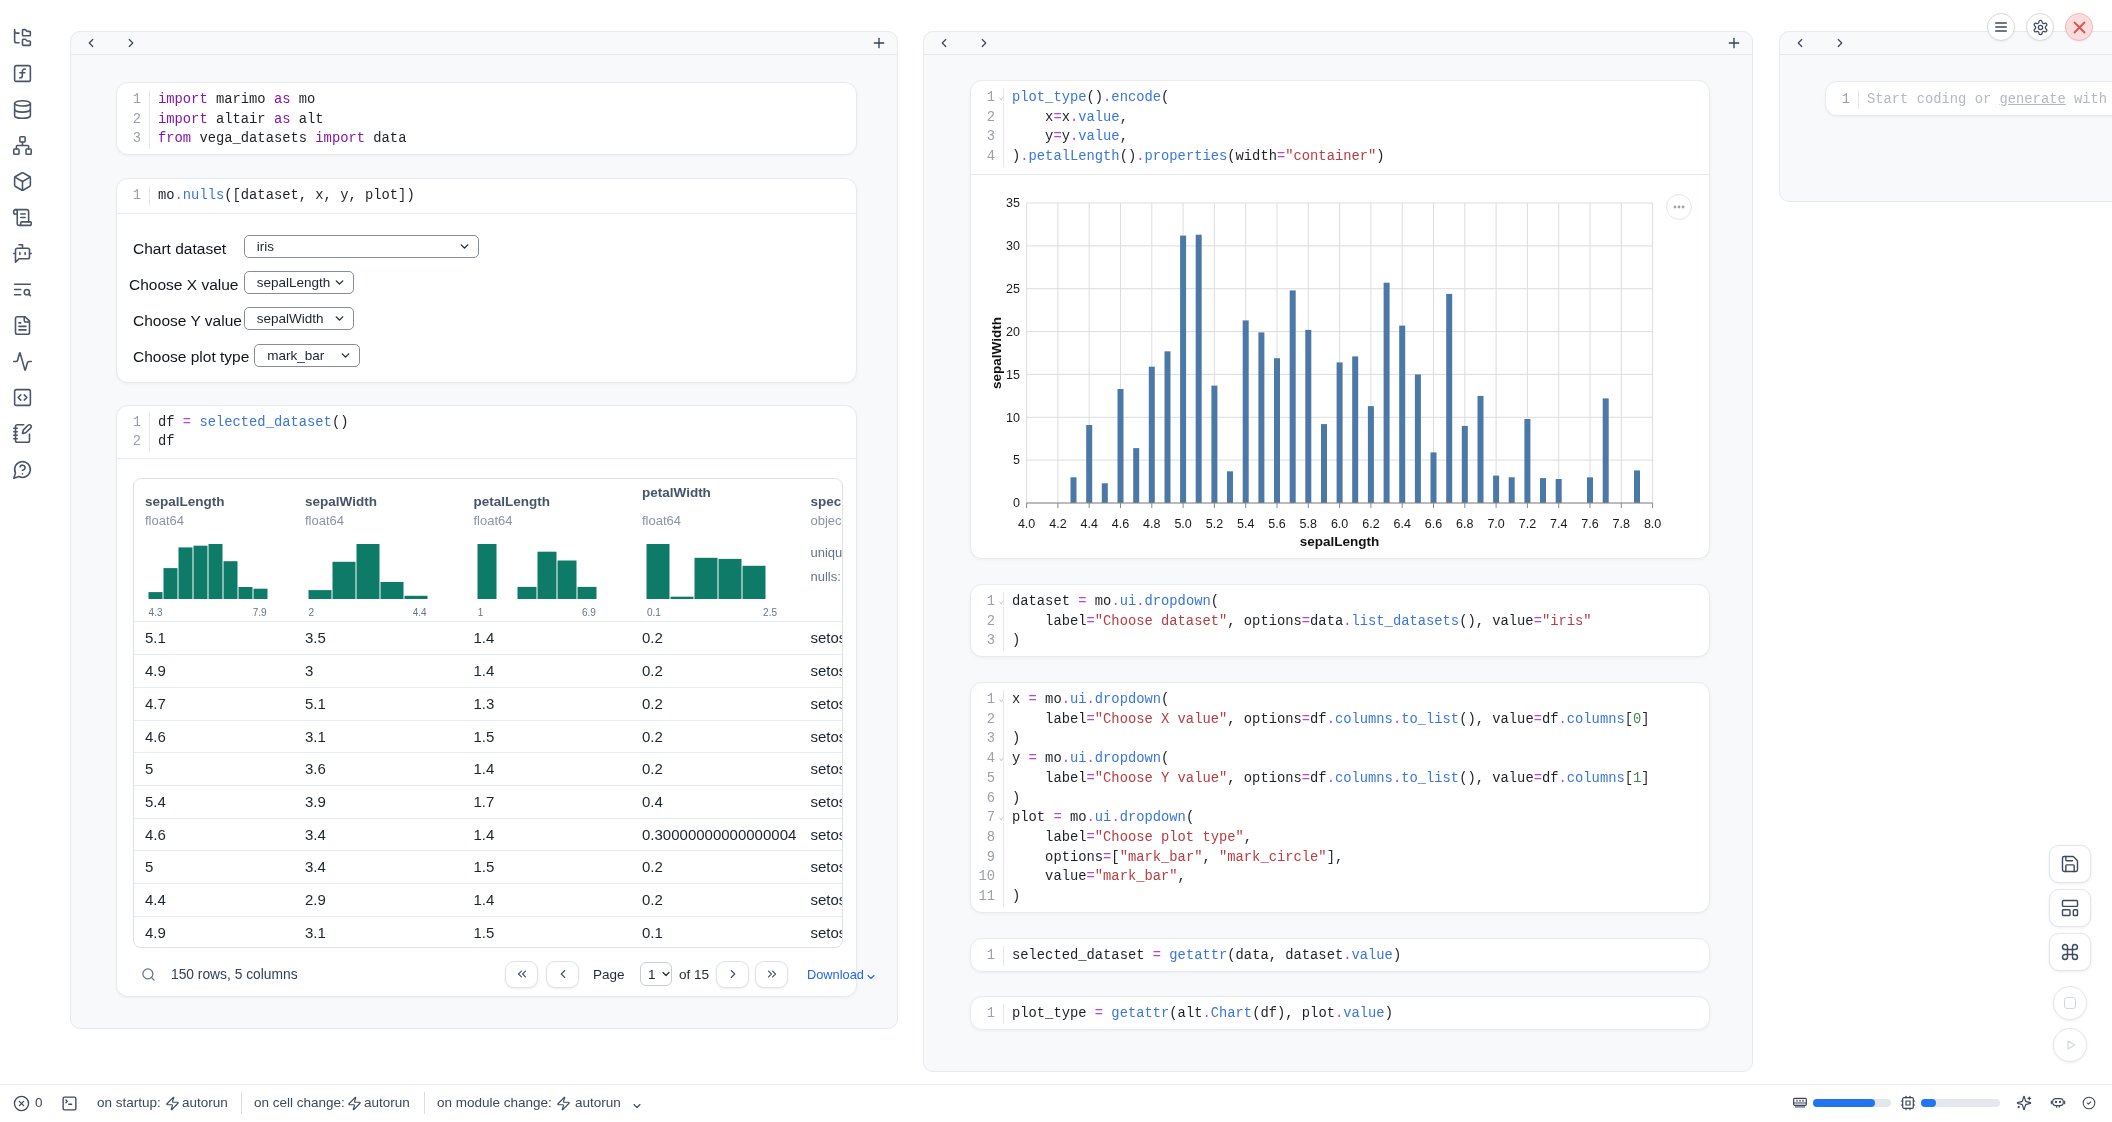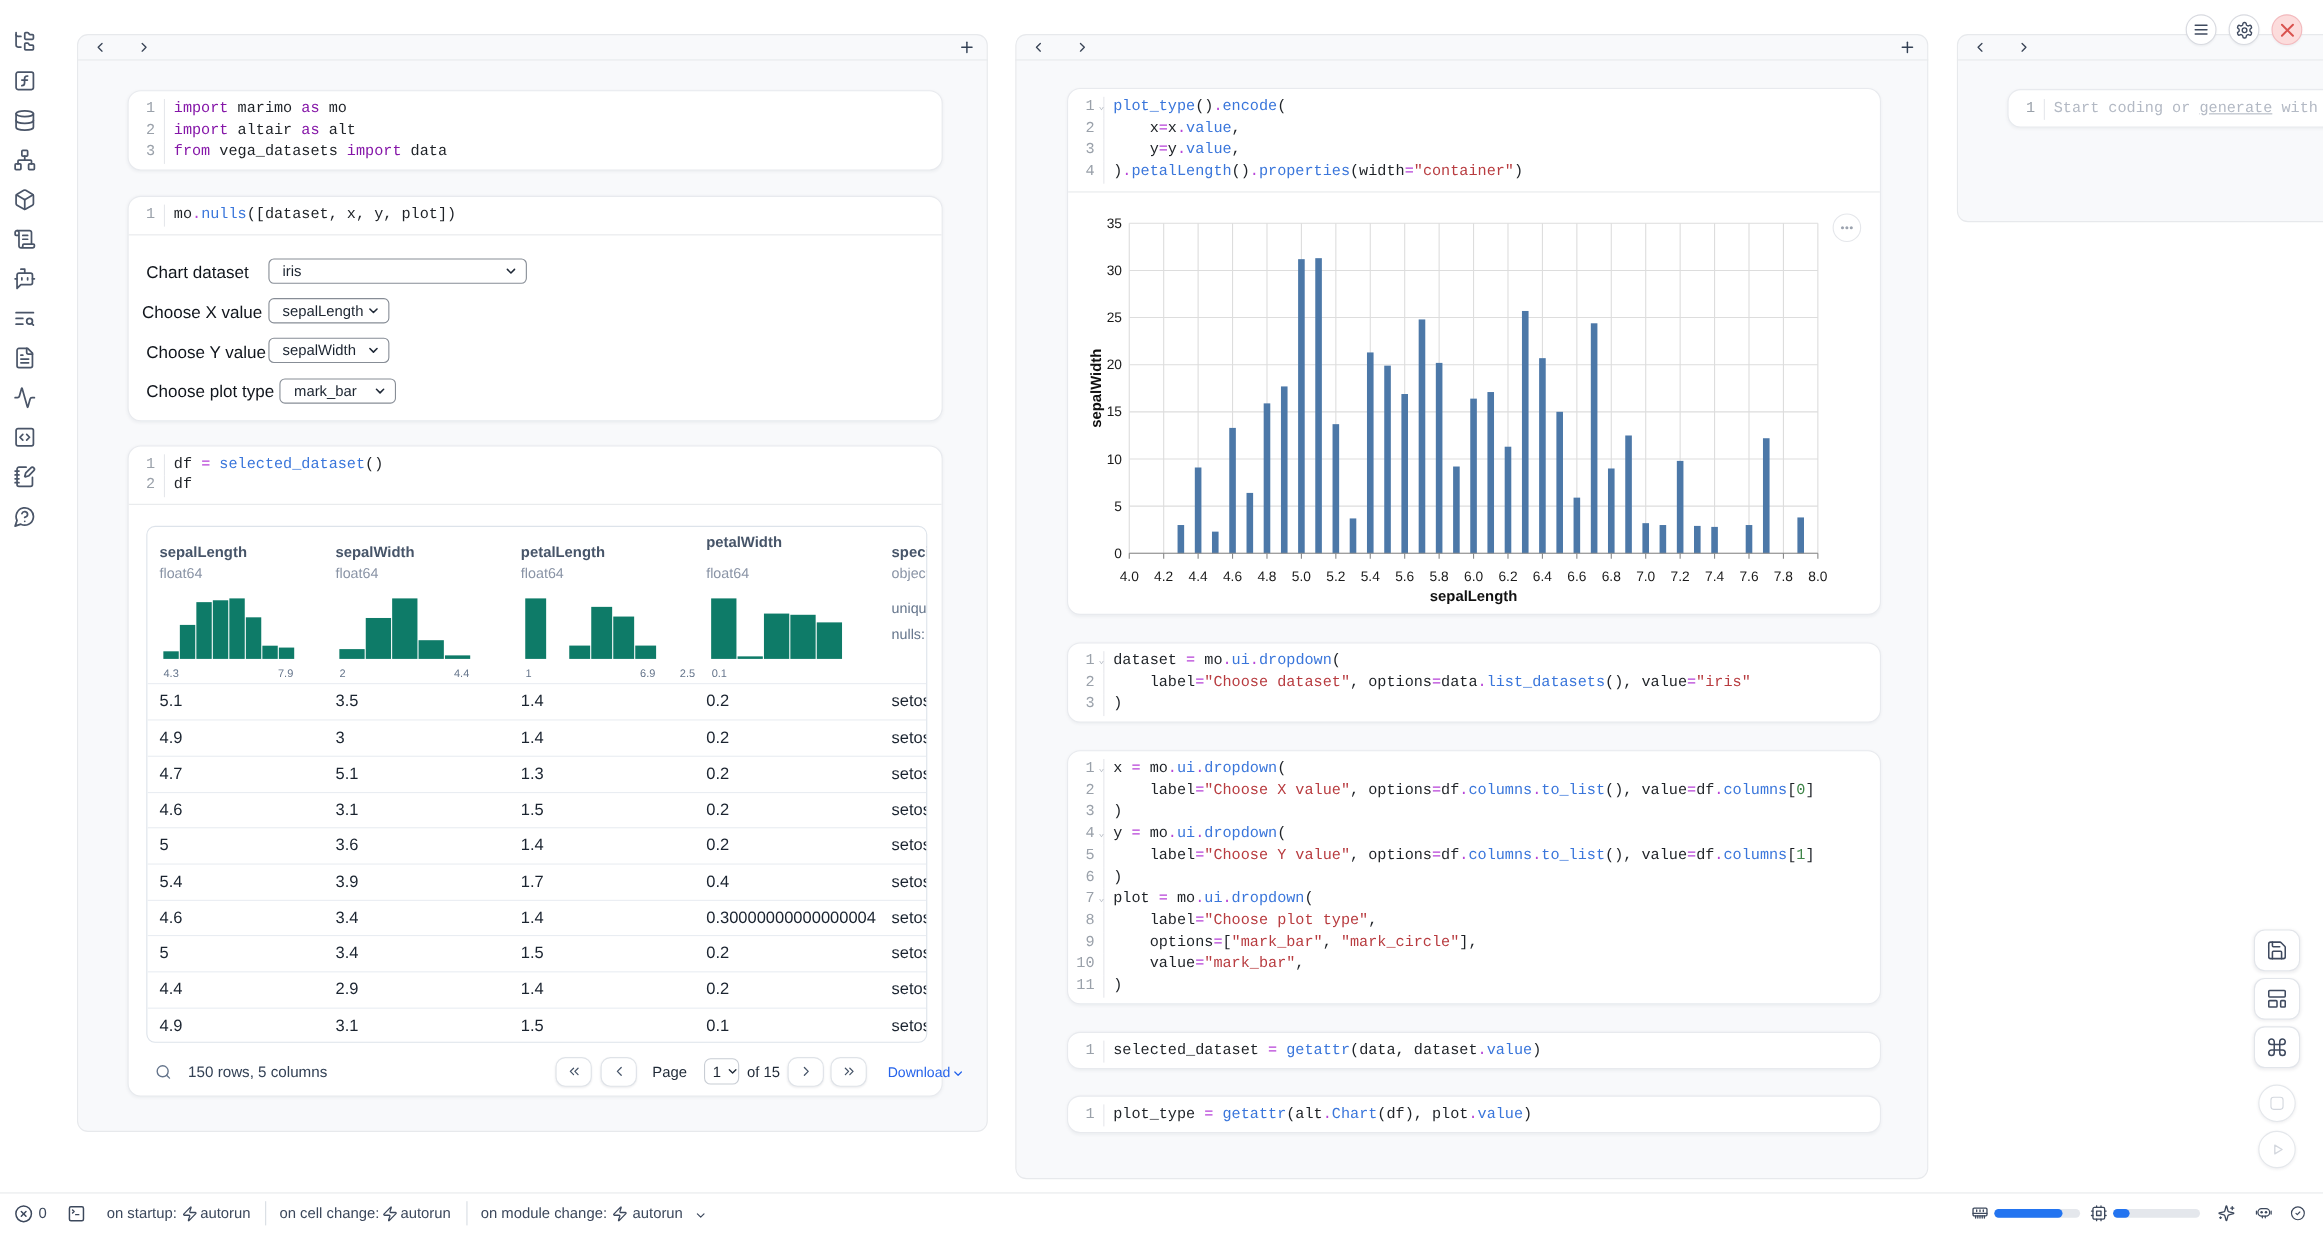--- a/index.html
+++ b/index.html
@@ -239,21 +239,21 @@
         <div class="abs" style="left:512px;top:64px">
           <svg width="120" height="56" style="display:block">
             <rect x="0.5" y="1.0" width="23.0" height="55.0" fill="#0e7b68"></rect>
             <rect x="24.5" y="53.7" width="23.0" height="2.3" fill="#0e7b68"></rect>
             <rect x="48.5" y="14.8" width="23.0" height="41.2" fill="#0e7b68"></rect>
             <rect x="72.5" y="15.9" width="23.0" height="40.1" fill="#0e7b68"></rect>
             <rect x="96.5" y="22.8" width="23.0" height="33.2" fill="#0e7b68"></rect>
           </svg>
         </div>
         <div class="tr" style="left:513px;top:128px">0.1</div>
-        <div class="tr" style="left:484px;top:128px;width:119px;text-align:left">2.5</div>
+        <div class="tr" style="left:524px;top:128px;width:119px;text-align:right">2.5</div>
         <div class="tr" style="left:676.5px;top:66px;font-size:13px">unique: 3</div>
         <div class="tr" style="left:676.5px;top:90px;font-size:13px">nulls: 0</div>
         <div class="rowline" style="top:142px"></div>
         <div class="tv" style="left:11px;top:150.0px">5.1</div>
         <div class="tv" style="left:171px;top:150.0px">3.5</div>
         <div class="tv" style="left:339.5px;top:150.0px">1.4</div>
         <div class="tv" style="left:508px;top:150.0px">0.2</div>
         <div class="tv" style="left:676.5px;top:150.0px">setosa</div>
         <div class="rowline" style="top:174.7px"></div>
         <div class="tv" style="left:11px;top:182.7px">4.9</div>

